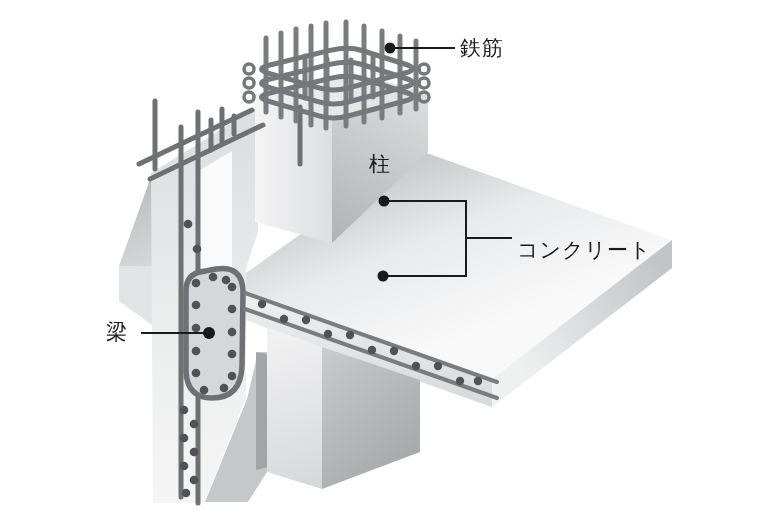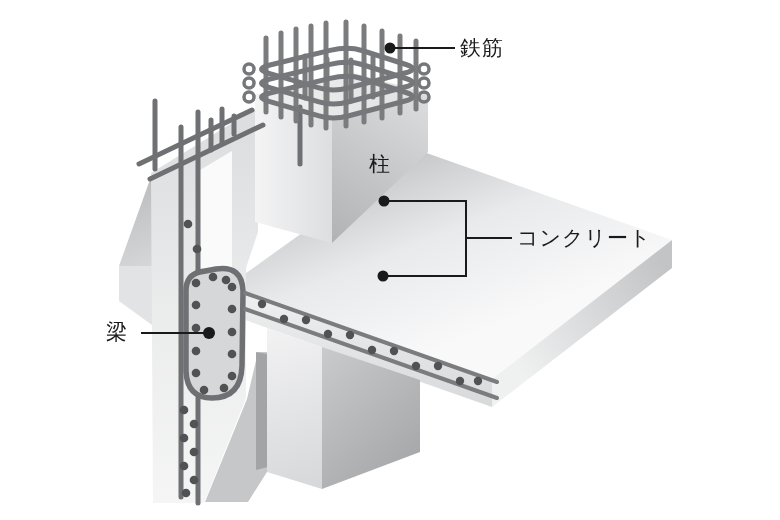--- a/index.html
+++ b/index.html
@@ -16,21 +16,21 @@
     color:#1a1a1a;
     font-size:21px;
     font-weight:500;
     letter-spacing:1px;
     line-height:1;
     white-space:nowrap;
     user-select:none;
   }
   .label-rebar{left:460px;top:38px;}
   .label-column{left:369px;top:154px;}
-  .label-concrete{left:517px;top:228px;}
+  .label-concrete{left:517px;top:240px;}
   .label-beam{left:106px;top:322px;}
 </style>
 </head>
 <body>
 
 <div class="stage">
 
 <svg width="780" height="520" viewBox="0 0 780 520">
   <defs>
     <linearGradient id="gSlabTop" x1="418" y1="150" x2="490" y2="330" gradientUnits="userSpaceOnUse">

